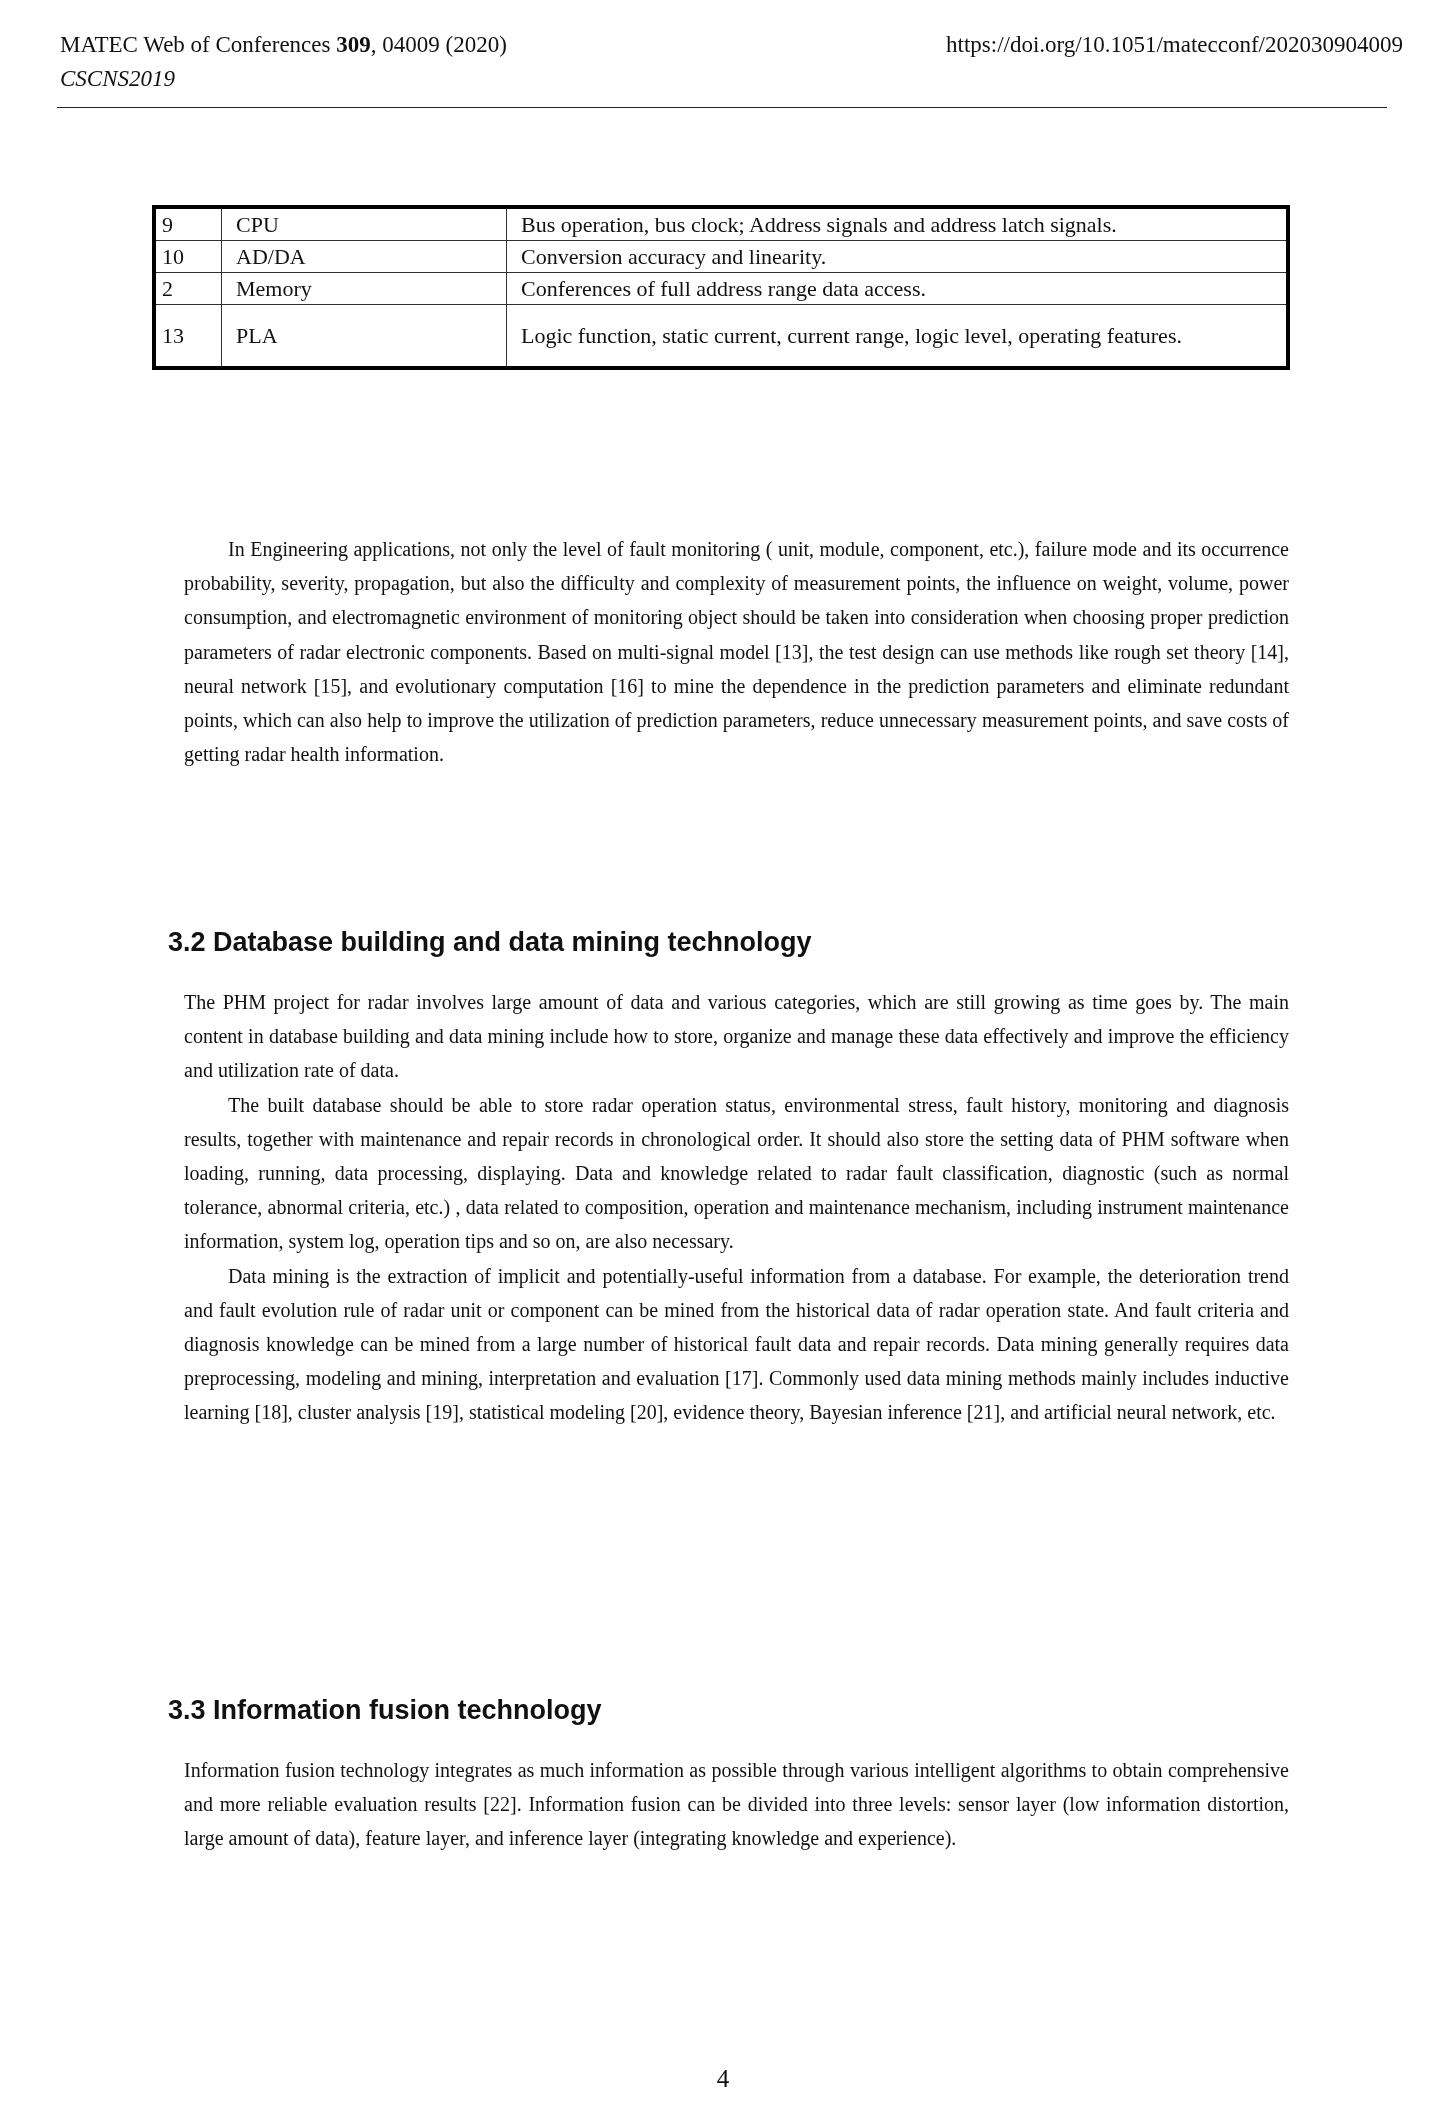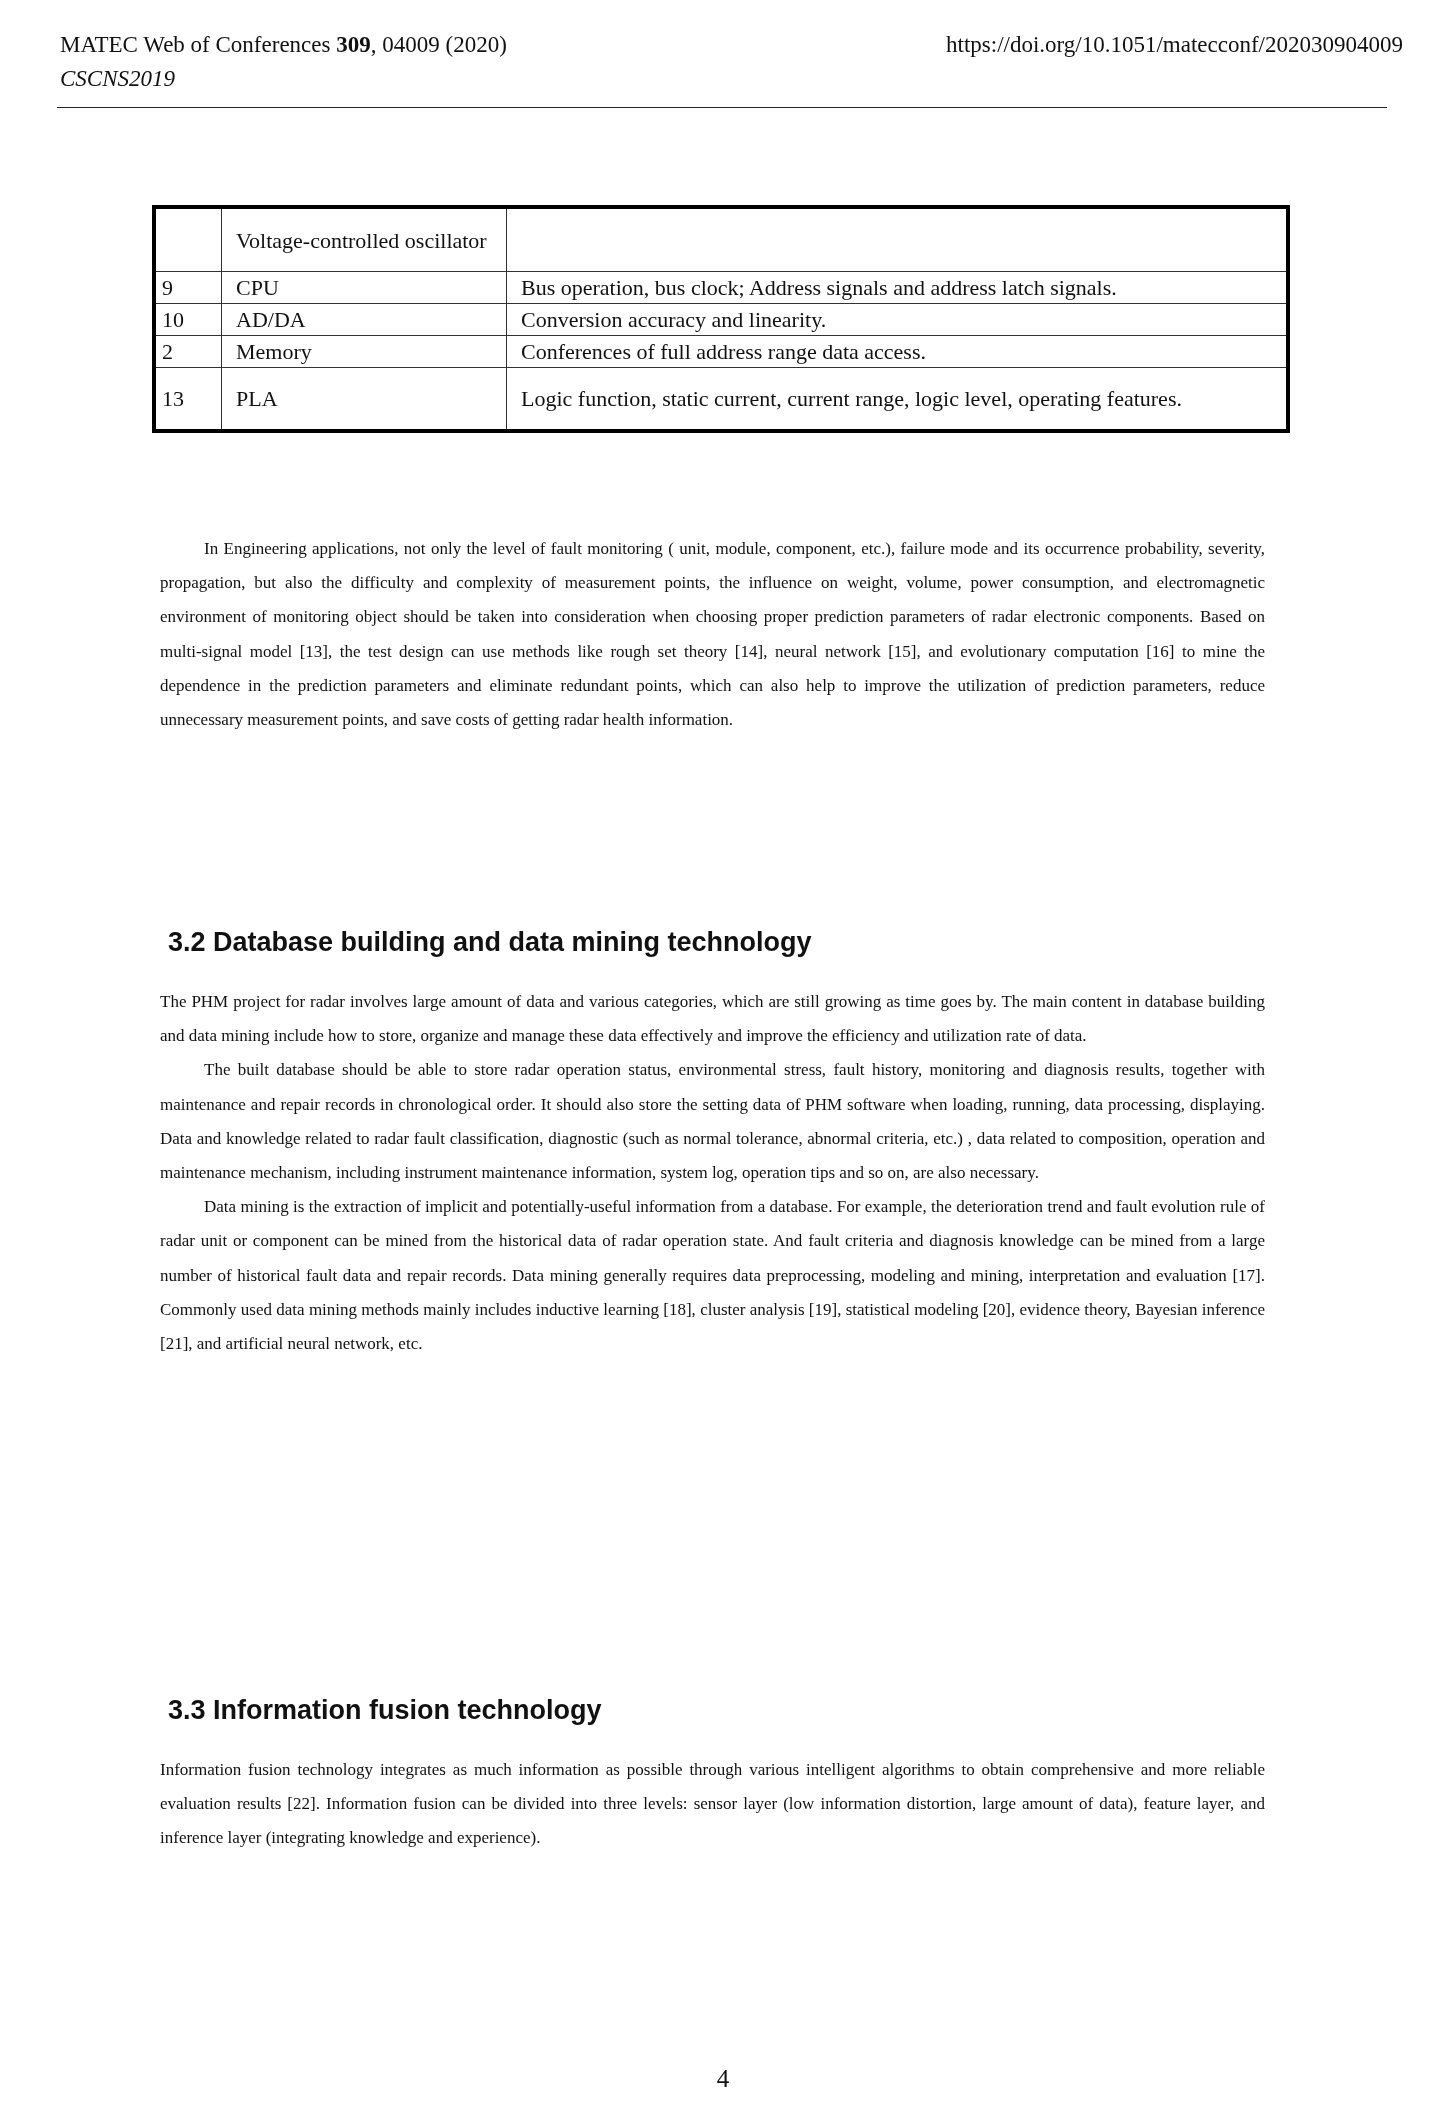--- a/index.html
+++ b/index.html
@@ -62,23 +62,23 @@
   .tbl td.c-no { width: 55px; padding-left: 6px; }
   .tbl td.c-name { width: 266px; }
   .tbl td.c-param { text-align: justify; text-align-last: left; padding-right: 14px; margin-top: 21px; }
   .tbl tr.r-h td { height: 62px; }
   .tbl tr.r-s td { height: 29px; }
   .tbl tr.r-d td { height: 61px; }
 
   
   .body {
     position: absolute;
-    left: 160px;
+    left: 184px;
     width: 1105px;
-    font-size: 17px;
+    font-size: 20px;
     line-height: 34.2px;
     text-align: justify;
   }
   .body p { margin: 0; }
   .body p.ind { text-indent: 44px; }
   .sec {
     position: absolute;
     left: 168px;
     font-family: "Liberation Sans", "DejaVu Sans", sans-serif;
     font-weight: bold;
@@ -100,25 +100,20 @@
 
 <div class="hdr-left">
   <div><span>MATEC Web of Conferences</span> <b>309</b><span>, 04009 (2020)</span></div>
   <div class="hdr-conf">CSCNS2019</div>
 </div>
 <div class="hdr-right">https://doi.org/10.1051/matecconf/202030904009</div>
 <div class="hdr-rule"></div>
 
 <table class="tbl">
   <tbody>
-    <tr class="r-h">
-      <td class="c-no"></td>
-      <td class="c-name">Voltage-controlled oscillator</td>
-      <td class="c-param"></td>
-    </tr>
     <tr class="r-s">
       <td class="c-no">9</td>
       <td class="c-name">CPU</td>
       <td class="c-param">Bus operation, bus clock; Address signals and address latch signals.</td>
     </tr>
     <tr class="r-s">
       <td class="c-no">10</td>
       <td class="c-name">AD/DA</td>
       <td class="c-param">Conversion accuracy and linearity.</td>
     </tr>

